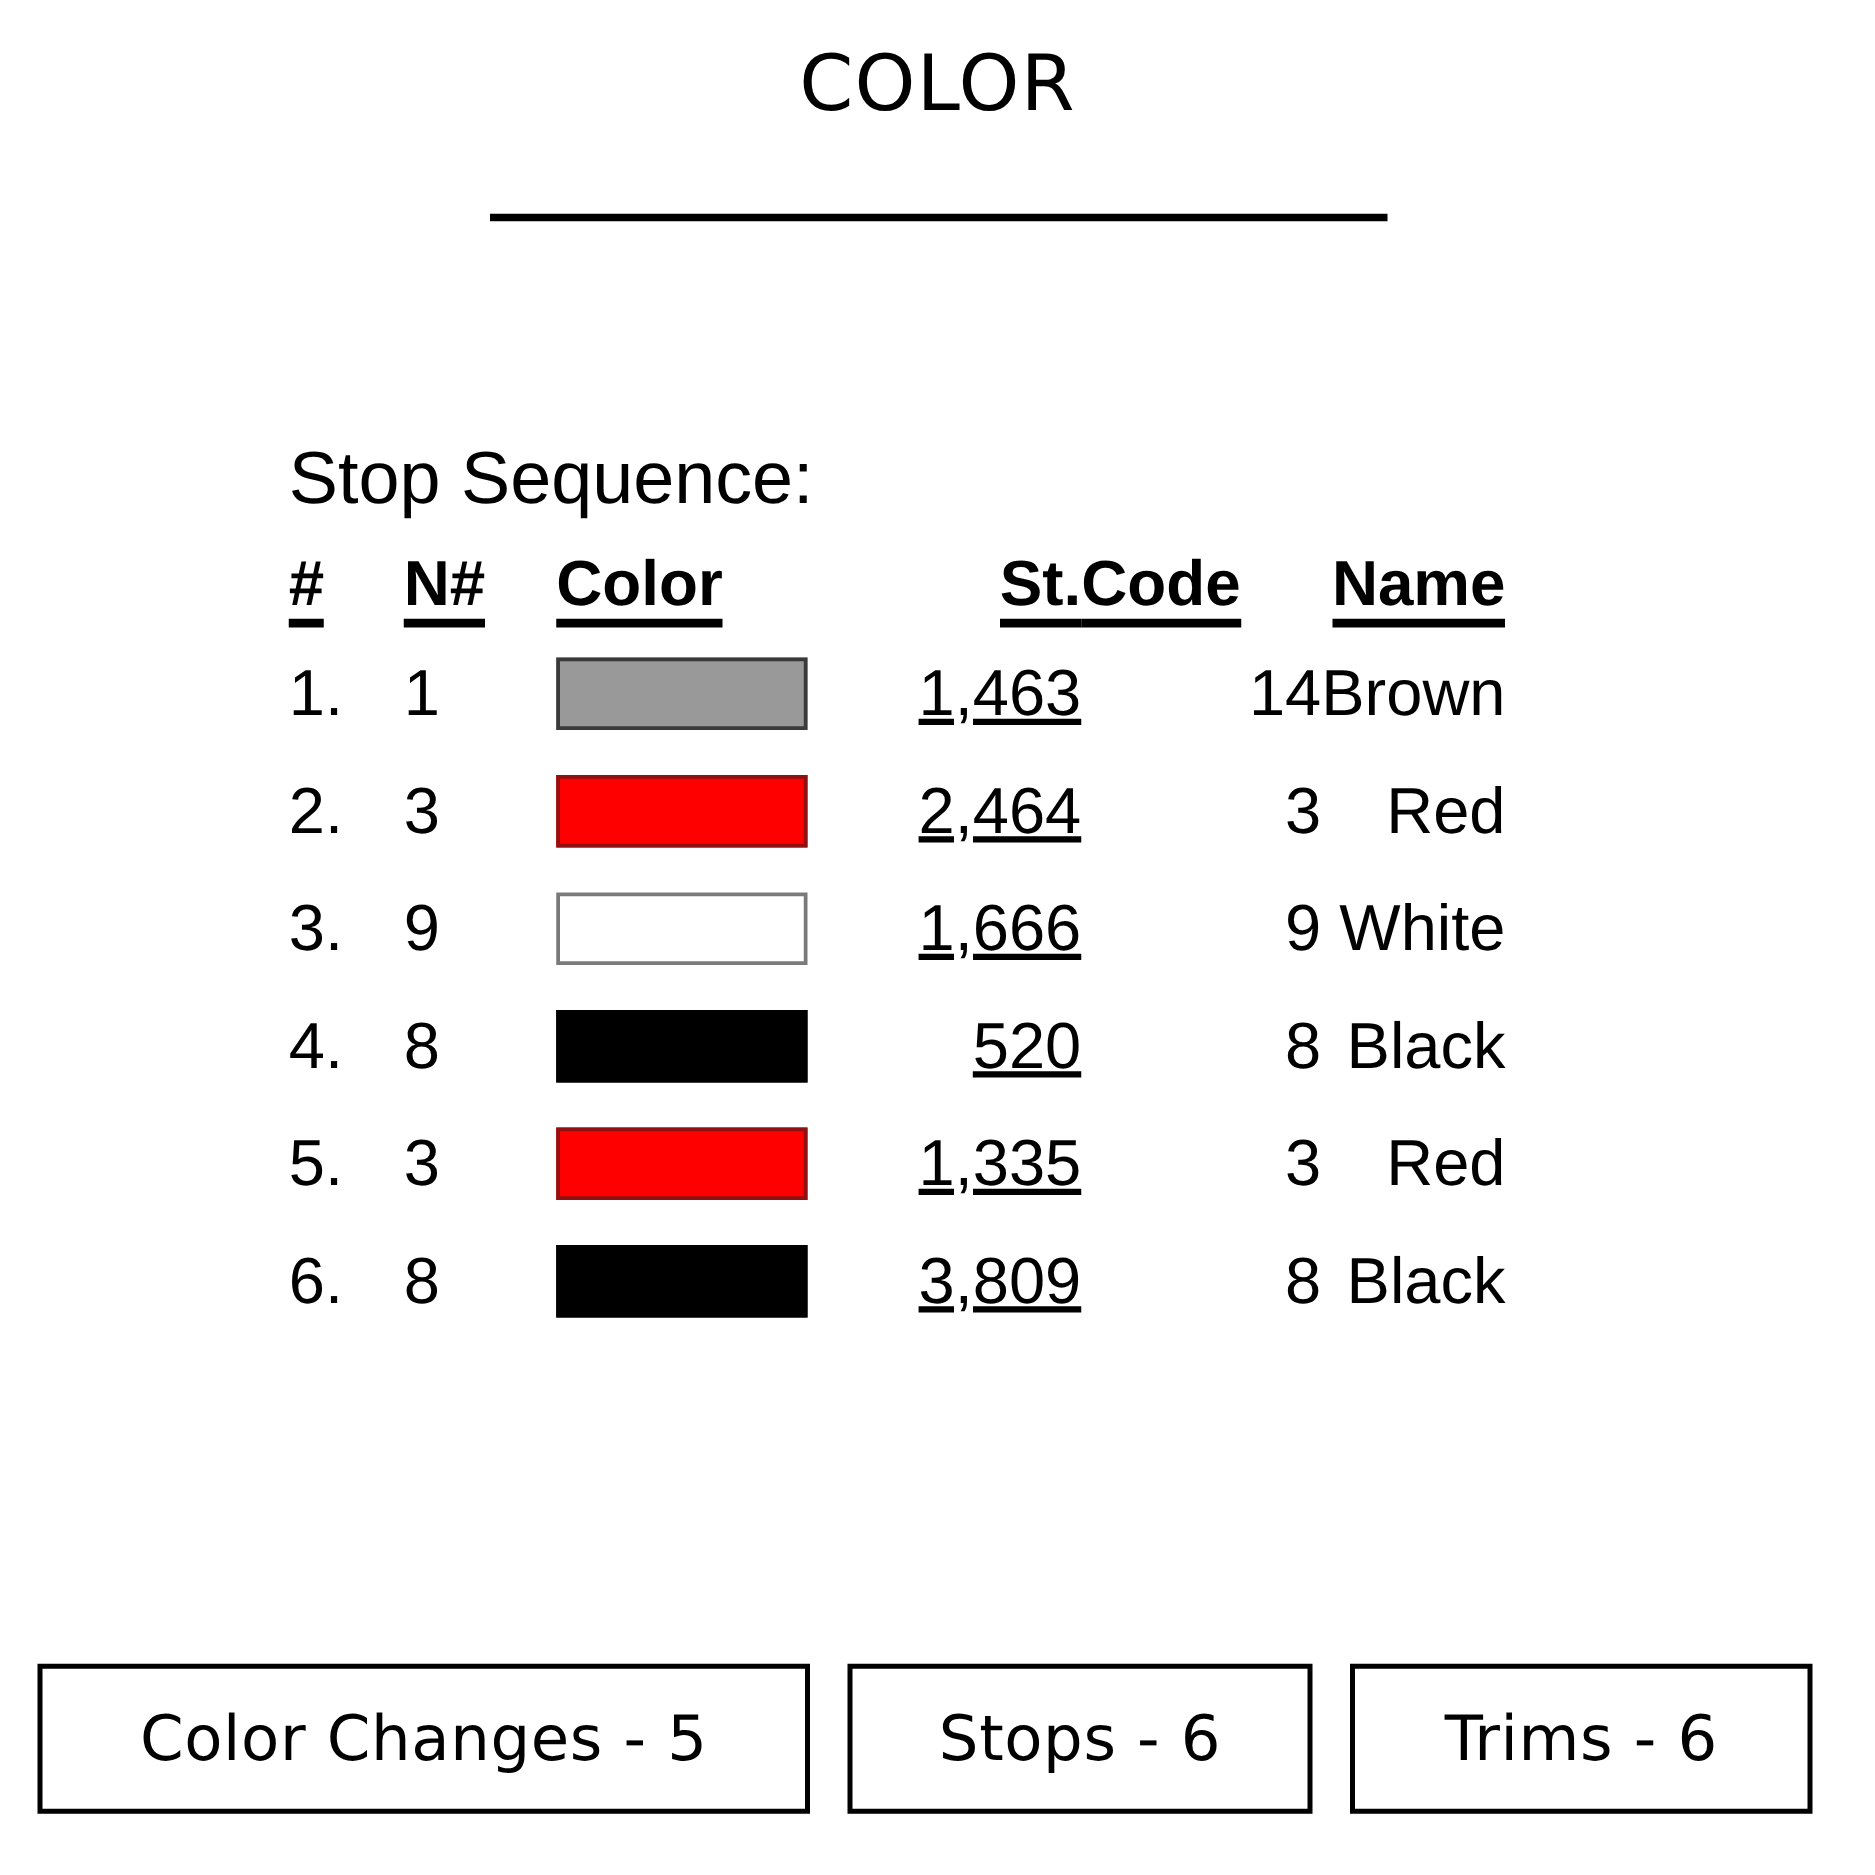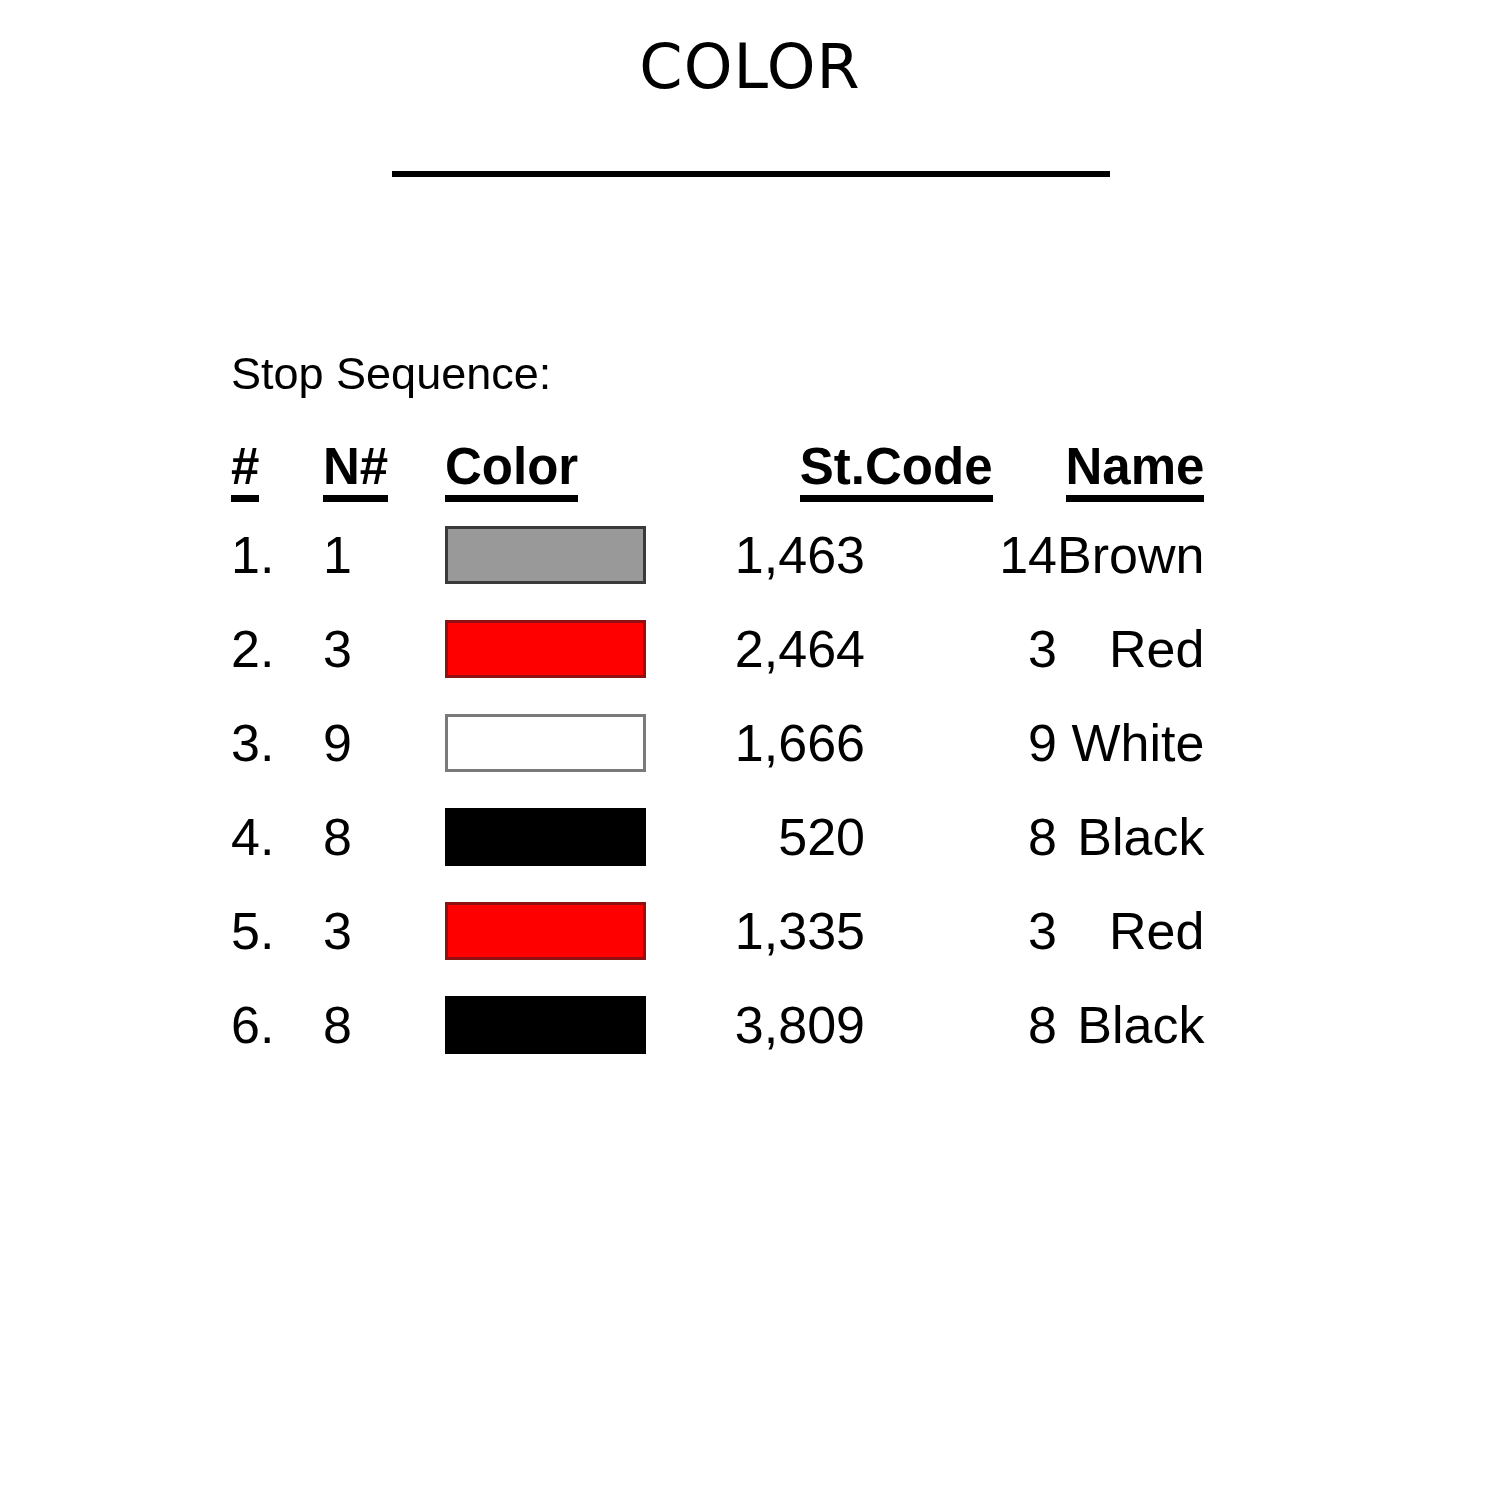--- a/index.html
+++ b/index.html
@@ -49,21 +49,21 @@
     width: 718px;
     height: 6px;
     background: #000;
   }
 
   
   .section-label {
     position: absolute;
     left: 231px;
     top: 348px;
-    font-size: 45px;
+    font-size: 59px;
     font-weight: 400;
     letter-spacing: 0px;
     color: #000;
     white-space: nowrap;
   }
 
   .seq-table {
     position: absolute;
     left: 231px;
     top: 440px;
@@ -90,21 +90,21 @@
     padding-bottom: 3px;
   }
   .seq-table tbody tr {
     height: 94px;
   }
 
   
   .col-idx    { width: 92px;  text-align: left;  }
   .col-n      { width: 122px; text-align: left;  }
   .col-color  { width: 232px; text-align: left;  }
-  .col-st     { width: 188px; text-align: right; padding-right: 0; }
+  .col-st     { width: 188px; text-align: right; padding-right: 0; text-decoration: underline; }
   .col-code   { width: 162px; text-align: right; padding-right: 30px; }
   .col-name   { text-align: right; }
 
   th.col-idx, th.col-n { text-align: left; }
   th.col-color { text-align: left; }
   th.col-st { text-align: right; }
   th.col-code { text-align: left; padding-right: 30px; }
   th.col-name { text-align: right; }
 
   .swatch {
@@ -228,14 +228,25 @@
           <td class="col-color">
             <span class="swatch is-black" style="background: rgb(0, 0, 0);"></span>
           </td>
           <td class="col-st">3,809</td>
           <td class="col-code">8</td>
           <td class="col-name">Black</td>
         </tr>
       </tbody>
   </table>
 
+  <div class="summary" id="summary-row">
+      <div class="summary-box box-0">
+        <span class="box-label">Color Changes - 5</span>
+      </div>
+      <div class="summary-box box-1">
+        <span class="box-label">Stops - 6</span>
+      </div>
+      <div class="summary-box box-2">
+        <span class="box-label">Trims - 6</span>
+      </div>
+    </div>
 
 </div>
 
 </body></html>

